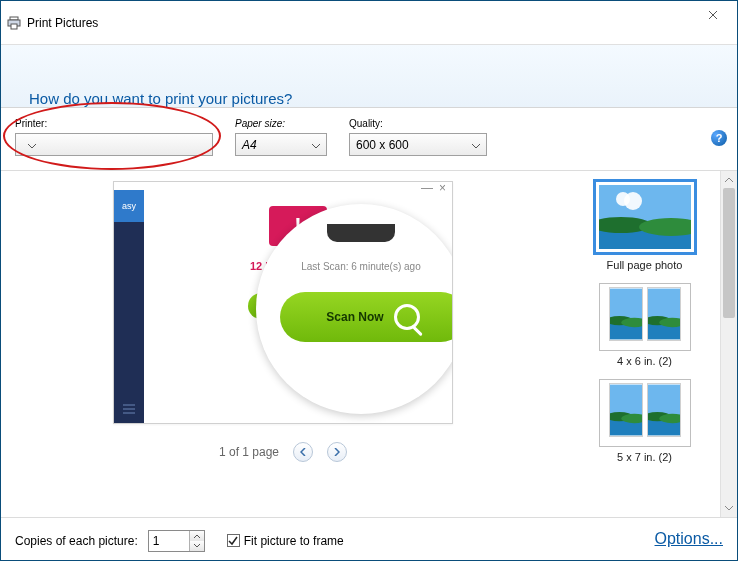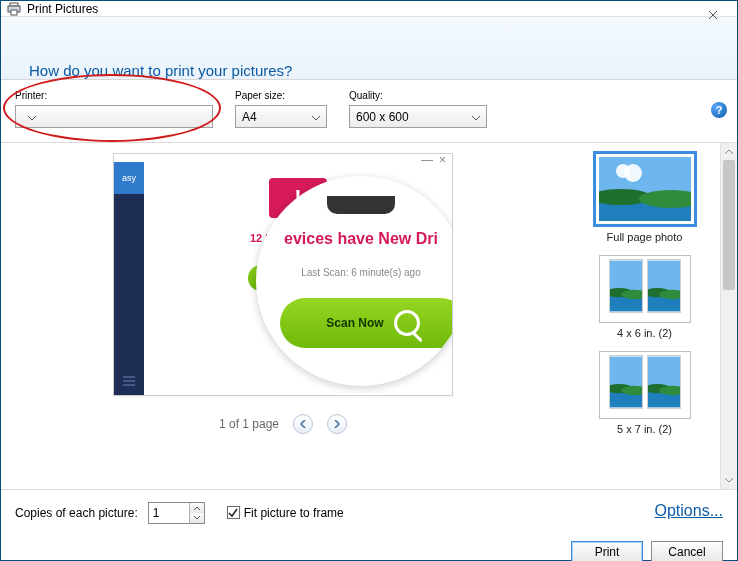--- a/index.html
+++ b/index.html
@@ -1,18 +1,18 @@
 <!DOCTYPE html>
 <html><head>
 <meta charset="utf-8">
 <style>
 * { box-sizing: border-box; margin: 0; padding: 0; font-family: "Segoe UI", Tahoma, sans-serif; font-size: 12px; }
 html, body { width: 738px; height: 561px; overflow: hidden; background: #fff; }
 .window { width: 738px; height: 561px; border: 1px solid #0a4d7a; position: relative; background: #fff; }
-.titlebar { height: 16px; display: flex; align-items: center; padding: 0 6px; background: #fff; border-bottom: 1px solid #e0e0e0; position: relative; }
+.titlebar { height: 44px; display: flex; align-items: center; padding: 0 6px; background: #fff; border-bottom: 1px solid #e0e0e0; position: relative; }
 .titlebar .icon { width: 14px; height: 14px; margin-right: 6px; }
 .titlebar .spacer { flex: 1; }
 .close-x { width: 40px; height: 20px; display: flex; align-items: center; justify-content: center; cursor: pointer; position: absolute; right: 4px; top: 4px; }
 .headerband { height: 63px; display: flex; align-items: flex-end; padding-left: 28px; background: linear-gradient(#f4faff,#eaf3fb); border-bottom: 1px solid #d6d6d6; color: #0a5aa4; font-size: 15px; }
 .controls-row { padding: 10px 14px 14px 14px; display: flex; align-items: flex-end; gap: 22px; border-bottom: 1px solid #dcdcdc; position: relative; }
 .field { display: flex; flex-direction: column; gap: 4px; }
 .field label { font-size: 10px; color: #000; }
 .select { height: 23px; background: linear-gradient(#fdfdfd,#ececec); border: 1px solid #a0a0a0; display: flex; align-items: center; justify-content: space-between; padding: 0 6px; font-size: 11px; cursor: default; }
 .select .chev { margin-left: 6px; }
 .red-ellipse { position: absolute; left: 2px; top: -6px; width: 218px; height: 68px; border: 2px solid #d11a1a; border-radius: 50%; pointer-events: none; }
@@ -95,21 +95,21 @@
 
     <div class="field" style="width:198px;">
       <label>Printer:</label>
       <div class="select">
         <span class="chev"><svg width="8" height="5">
               <path d="M0 0 L4 4 L8 0" fill="none" stroke="#555"></path>
             </svg></span>
       </div>
     </div>
 
-    <div class="field" style="width:92px;">
+    <div class="field" style="width:92px;font-style:italic;">
       <label>Paper size:</label>
       <div class="select">
         <span>A4</span>
         <span class="chev"><svg width="8" height="5">
               <path d="M0 0 L4 4 L8 0" fill="none" stroke="#555"></path>
             </svg></span>
       </div>
     </div>
 
     <div class="field" style="width:138px;justify-content:center;">
@@ -145,21 +145,20 @@
           <div class="preview-card">
             <div class="monitor">!</div>
             <div class="monitor-stand"></div>
             <div class="headline-small">12 Devices have N</div>
             <div class="subtext-small">Last Scan: 6 minute</div>
             <div class="scan-btn-small">Scan Now</div>
           </div>
 
           <div class="zoom-circle">
             <div class="zm-monitor"></div>
-            <div class="zm-headline">evices have New Dri</div>
             <div class="zm-sub">Last Scan: 6 minute(s) ago</div>
             <div class="zm-btn">
               <span>Scan Now</span>
               <span class="mag"></span>
             </div>
           </div>
         </div>
       </div>
 
       <div class="pager">

